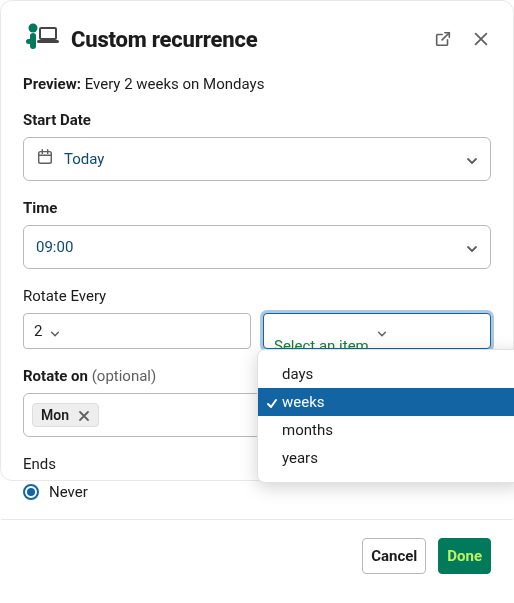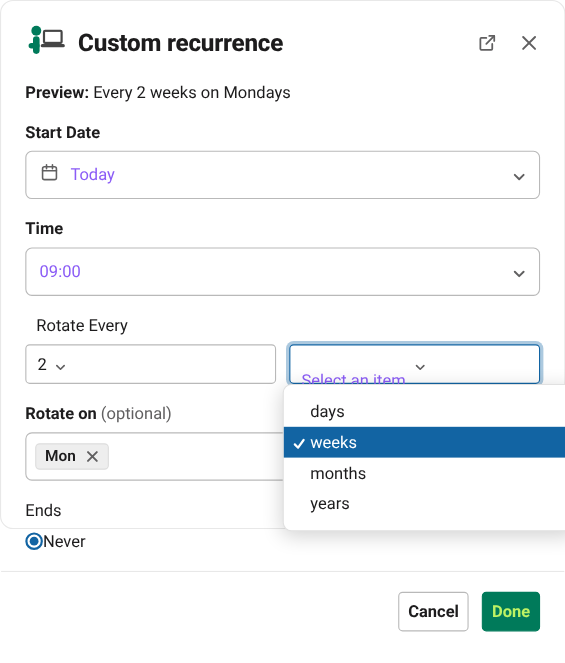--- a/index.html
+++ b/index.html
@@ -78,26 +78,26 @@
   .select-control {
     width: 100%;
     height: 44px;
     border: 1px solid #b9b9b9;
     border-radius: 6px;
     display: flex;
     align-items: center;
     padding: 0 12px;
     gap: 10px;
     font-size: 15px;
-    color: #8b5cf6;
+    color: #0c4a6e;
     background: #fff;
     cursor: pointer;
   }
   .select-control .grow { flex: 1; }
-  .placeholder { color: #8b5cf6; margin-top: 29px; }
+  .placeholder { color: #15803d; margin-top: 29px; }
   .helper-text {
     font-size: 13px;
     color: #616061;
     margin-top: 6px;
   }
   .section { margin-bottom: 18px; }
   .row-2 {
     display: flex;
     gap: 12px;
   }
@@ -153,20 +153,21 @@
     cursor: pointer;
   }
   .ends-label {
     font-size: 15px;
     color: #1d1c1d;
     margin-bottom: 10px;
   }
   .radio-row {
     display: flex;
     align-items: center;
+    gap: 10px;
     font-size: 15px;
   }
   .radio {
     width: 16px;
     height: 16px;
     border: 2px solid #1264a3;
     border-radius: 50%;
     display: inline-flex;
     align-items: center;
     justify-content: center;
@@ -303,21 +304,21 @@
         <span class="grow">09:00</span>
         <span class="chev">
           <svg viewBox="0 0 12 12" width="12" height="12" fill="none" stroke="#616061" stroke-width="1.8" stroke-linecap="round" stroke-linejoin="round">
             <path d="M2 4l4 4 4-4"></path>
           </svg>
         </span>
       </div>
     </div>
 
     <div class="section">
-      <div class="field-label" style="font-weight:400;margin-left:10px;">Rotate Every</div>
+      <div class="field-label" style="font-weight:400;">Rotate Every</div>
       <div class="row-2">
         <div class="half">
           <div class="small-select">
             <span class="grow">2</span>
             <span class="chev">
               <svg viewBox="0 0 12 12" width="10" height="10" fill="none" stroke="#616061" stroke-width="1.8" stroke-linecap="round" stroke-linejoin="round">
                 <path d="M2 4l4 4 4-4"></path>
               </svg>
             </span>
           </div>

